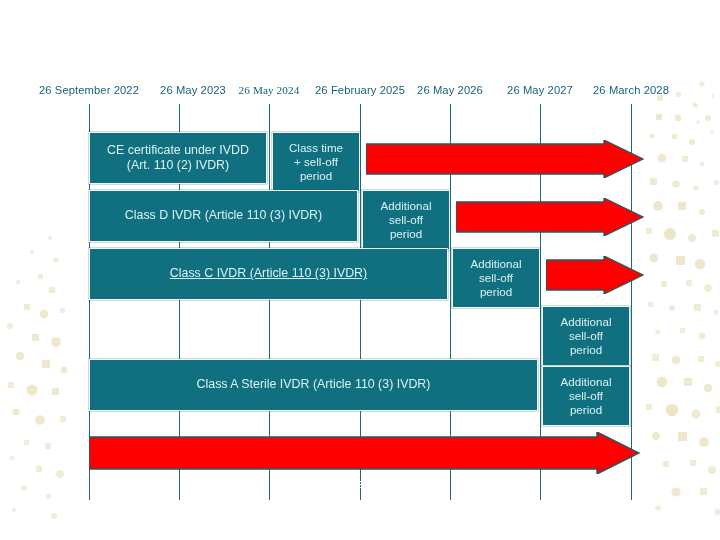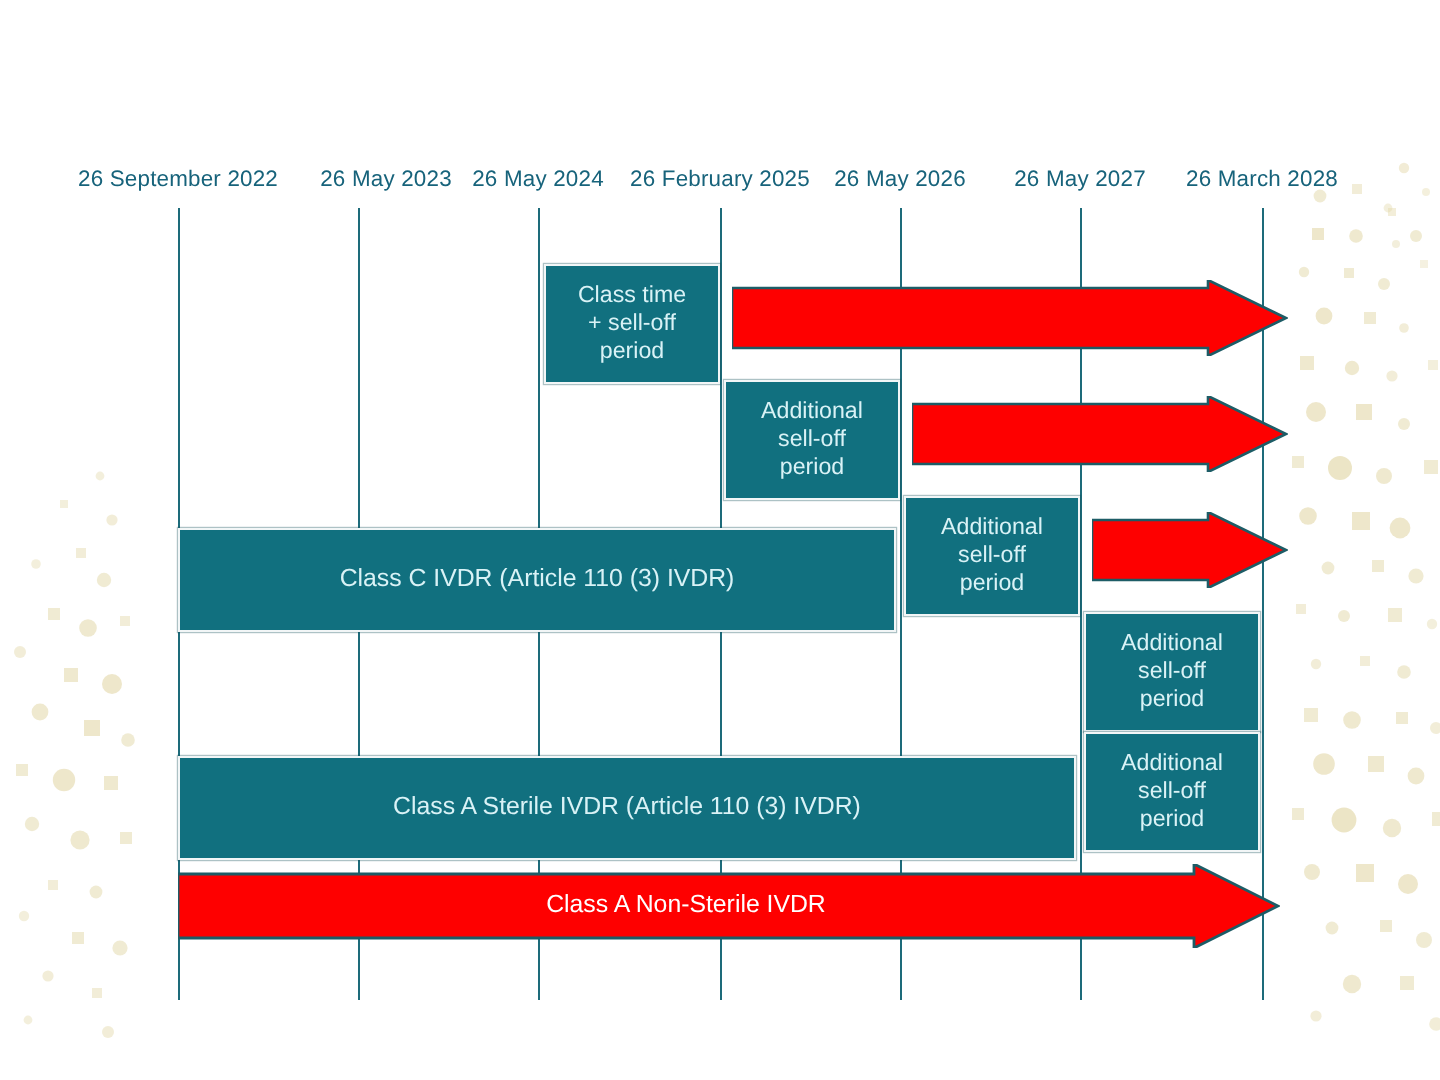--- a/index.html
+++ b/index.html
@@ -71,20 +71,21 @@
   .arrow svg { display: block; }
 
   .arrow-label {
     position: absolute;
     color: #ffffff;
     font-size: 12.4px;
     line-height: 1;
     white-space: nowrap;
     text-align: center;
     pointer-events: none;
+    margin-top: 32px;
   }
 </style>
 </head>
 <body>
 
 <div id="slide">
 
   <div class="deco deco-topright">
     <svg width="70" height="70" viewBox="0 0 70 70">
       <circle cx="52" cy="14" r="2.6" fill="#e7ddb4" opacity=".55"></circle>
@@ -200,80 +201,89 @@
     <div class="gridline" style="left:89px;"></div>
     <div class="gridline" style="left:179px;"></div>
     <div class="gridline" style="left:269px;"></div>
     <div class="gridline" style="left:360px;"></div>
     <div class="gridline" style="left:450px;"></div>
     <div class="gridline" style="left:540px;"></div>
     <div class="gridline" style="left:631px;"></div>
 
     <div class="tick-label" style="left:89px;">26 September 2022</div>
     <div class="tick-label" style="left:193px;">26 May 2023</div>
-    <div class="tick-label" style="left:269px;">26 May 2024</div>
+    <div class="tick-label" style="left:269px;font-family:Liberation Serif, serif;">26 May 2024</div>
     <div class="tick-label" style="left:360px;">26 February 2025</div>
     <div class="tick-label" style="left:450px;">26 May 2026</div>
     <div class="tick-label" style="left:540px;">26 May 2027</div>
     <div class="tick-label" style="left:631px;">26 March 2028</div>
   </div>
 
   <div class="bars-layer">
 
     <div class="arrow" style="left:366px; top:140px;">
       <svg width="278" height="38" viewBox="0 0 278 38">
         <polygon points="0,4 238,4 238,0 277,19 238,38 238,34 0,34" fill="#fe0000" stroke="#1d5c66" stroke-width="1.3" stroke-linejoin="miter"></polygon>
       </svg>
     </div>
+    <div class="tealbox main" style="left:89px; top:132px; width:178px; height:52px;">
+      <div class="txt">
+        <div>CE certificate under IVDD</div>
+        <div>(Art. 110 (2) IVDR)</div>
+      </div>
+    </div>
     <div class="tealbox small" style="left:272px; top:132px; width:88px; height:60px;">
       <div class="txt">
         <div>Class time</div>
         <div>+ sell-off</div>
         <div>period</div>
       </div>
     </div>
 
     <div class="arrow" style="left:456px; top:198px;">
       <svg width="188" height="38" viewBox="0 0 188 38">
         <polygon points="0,4 148,4 148,0 187,19 148,38 148,34 0,34" fill="#fe0000" stroke="#1d5c66" stroke-width="1.3" stroke-linejoin="miter"></polygon>
       </svg>
     </div>
+    <div class="tealbox main" style="left:89px; top:190px; width:269px; height:52px;">
+      <div class="txt">Class D IVDR (Article 110 (3) IVDR)</div>
+    </div>
     <div class="tealbox small" style="left:362px; top:190px; width:88px; height:60px;">
       <div class="txt">
         <div>Additional</div>
         <div>sell-off</div>
         <div>period</div>
       </div>
     </div>
 
     <div class="arrow" style="left:546px; top:256px;">
       <svg width="98" height="38" viewBox="0 0 98 38">
         <polygon points="0,4 58,4 58,0 97,19 58,38 58,34 0,34" fill="#fe0000" stroke="#1d5c66" stroke-width="1.3" stroke-linejoin="miter"></polygon>
       </svg>
     </div>
-    <div class="tealbox main" style="left:89px; top:264px; width:359px; height:52px;">
+    <div class="tealbox main" style="left:89px; top:248px; width:359px; height:52px;text-decoration:underline;">
       <div class="txt">Class C IVDR (Article 110 (3) IVDR)</div>
     </div>
     <div class="tealbox small" style="left:452px; top:248px; width:88px; height:60px;">
       <div class="txt">
         <div>Additional</div>
         <div>sell-off</div>
         <div>period</div>
       </div>
     </div>
 
     <div class="tealbox small" style="left:542px; top:306px; width:88px; height:60px;">
       <div class="txt">
         <div>Additional</div>
         <div>sell-off</div>
         <div>period</div>
       </div>
     </div>
 
-    <div class="tealbox main" style="left:89px; top:378px; width:449px; height:52px;text-align:center;">
+    <div class="tealbox main" style="left:89px; top:359px; width:449px; height:52px;text-align:center;">
       <div class="txt">Class A Sterile IVDR (Article 110 (3) IVDR)</div>
     </div>
     <div class="tealbox small" style="left:542px; top:366px; width:88px; height:60px;">
       <div class="txt">
         <div>Additional</div>
         <div>sell-off</div>
         <div>period</div>
       </div>
     </div>
 

